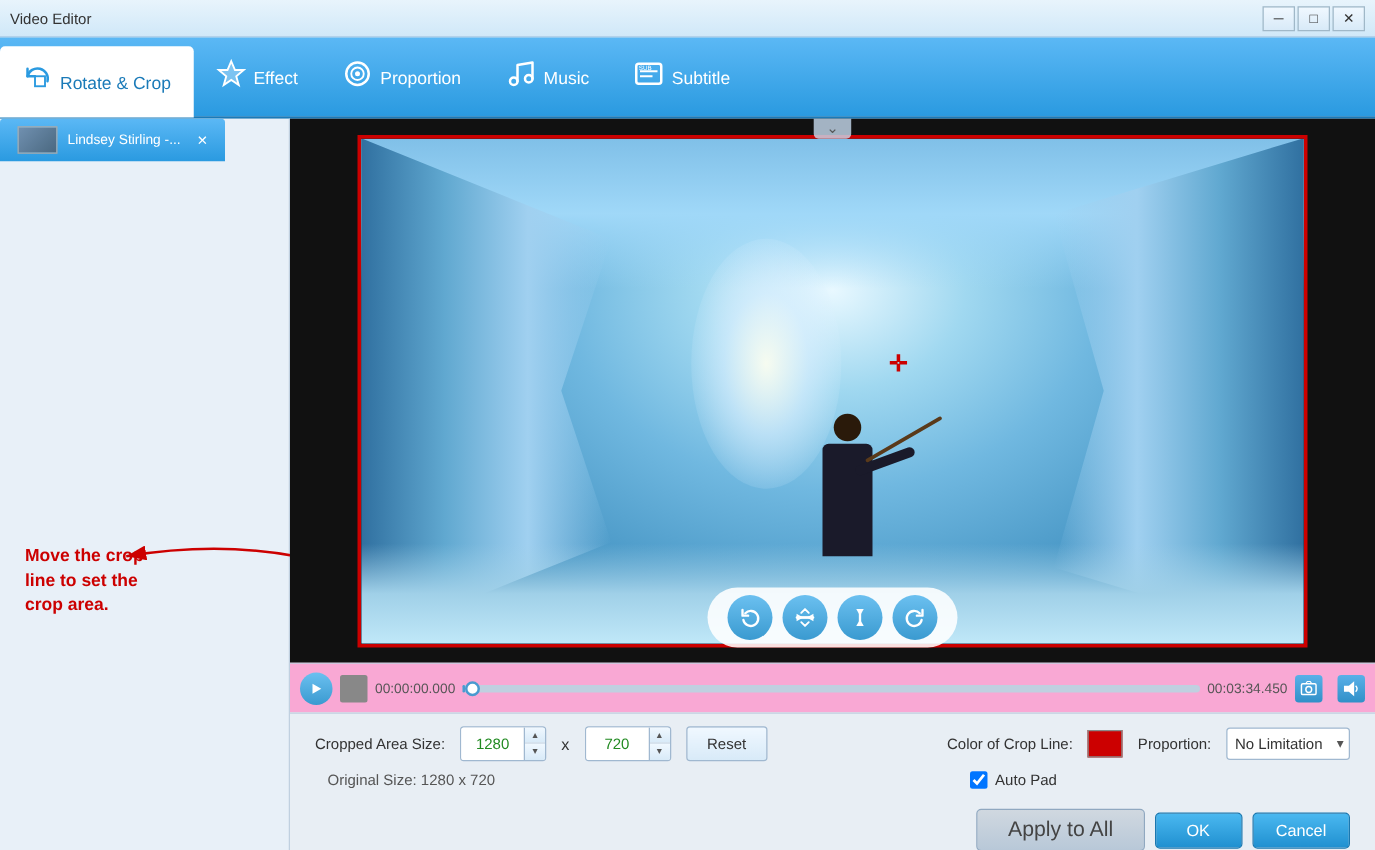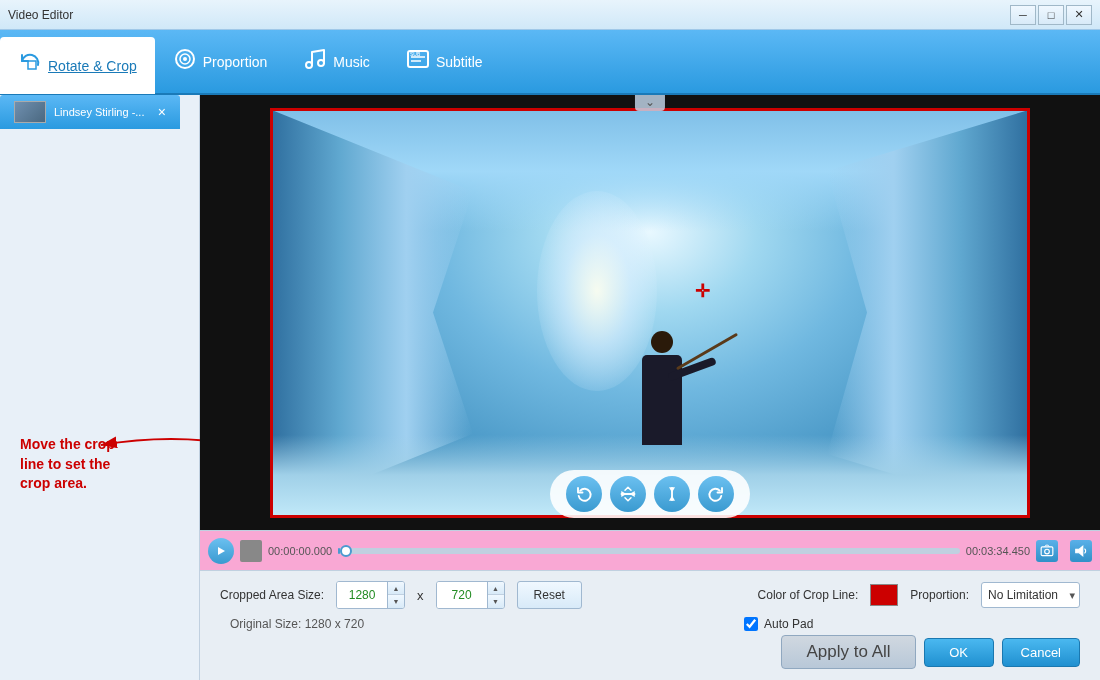--- a/index.html
+++ b/index.html
@@ -58,33 +58,32 @@
       font-weight: 500;
       white-space: nowrap;
       position: relative;
     }
     .tab.active {
       background: white;
       color: #1a7ab8;
       border-radius: 4px 4px 0 0;
       margin-top: 8px;
       height: 57px;
-      text-decoration: underline;
     }
     .tab-icon { font-size: 20px; }
 
     
     .main-area {
       display: flex;
       height: calc(680px - 30px - 65px);
     }
 
     
     .sidebar {
-      width: 200px;
+      width: 232px;
       background: #e8f0f8;
       border-right: 1px solid #c0d0e0;
       display: flex;
       flex-direction: column;
       align-items: flex-start;
       padding: 10px;
       position: relative;
     }
     .file-tab {
       background: linear-gradient(to bottom, #5bb8f5, #2a9ae0);
@@ -539,20 +538,28 @@
 <div class="tab-bar">
   <div class="tab active">
     <span class="tab-icon">
       <svg width="24" height="24" viewBox="0 0 24 24" fill="none">
         <path d="M4 4v6h6" stroke="#2a9ae0" stroke-width="2" stroke-linecap="round" stroke-linejoin="round"></path>
         <path d="M4 10 A8 8 0 1 1 20 14" stroke="#2a9ae0" stroke-width="2" stroke-linecap="round"></path>
         <rect x="10" y="10" width="8" height="8" stroke="#2a9ae0" stroke-width="1.5" fill="none"></rect>
       </svg>
     </span>
     <span>Rotate &amp; Crop</span>
+  </div>
+  <div class="tab">
+    <span class="tab-icon">
+      <svg width="24" height="24" viewBox="0 0 24 24" fill="none">
+        <polygon points="12,2 15,9 22,9 16,14 18,21 12,17 6,21 8,14 2,9 9,9" stroke="white" stroke-width="1.5" fill="rgba(255,255,255,0.3)"></polygon>
+      </svg>
+    </span>
+    <span>Effect</span>
   </div>
   <div class="tab">
     <span class="tab-icon">
       <svg width="24" height="24" viewBox="0 0 24 24" fill="none">
         <circle cx="12" cy="12" r="9" stroke="white" stroke-width="2"></circle>
         <circle cx="12" cy="12" r="5" stroke="white" stroke-width="1.5"></circle>
         <circle cx="12" cy="12" r="2" fill="white"></circle>
       </svg>
     </span>
     <span>Proportion</span>
@@ -721,21 +728,21 @@
           <select class="proportion-select">
             <option>No Limitation</option>
             <option>16:9</option>
             <option>4:3</option>
             <option>1:1</option>
             <option>9:16</option>
           </select>
         </div>
       </div>
 
-      <div style="display:flex; align-items:center; gap:60px; padding-left:10px; margin-bottom:4px;">
+      <div style="display:flex; align-items:center; gap:60px; padding-left:10px; margin-bottom:16px;">
         <span class="original-size-text">Original Size: 1280 x 720</span>
         <div class="checkbox-row" style="margin-left:320px;justify-content:space-between;">
           <input type="checkbox" class="checkbox-input" checked="" style="">
           <span class="checkbox-label">Auto Pad</span>
         </div>
       </div>
 
       <div class="controls-row3">
         <button class="apply-btn">Apply to All</button>
         <button class="ok-btn">OK</button>

